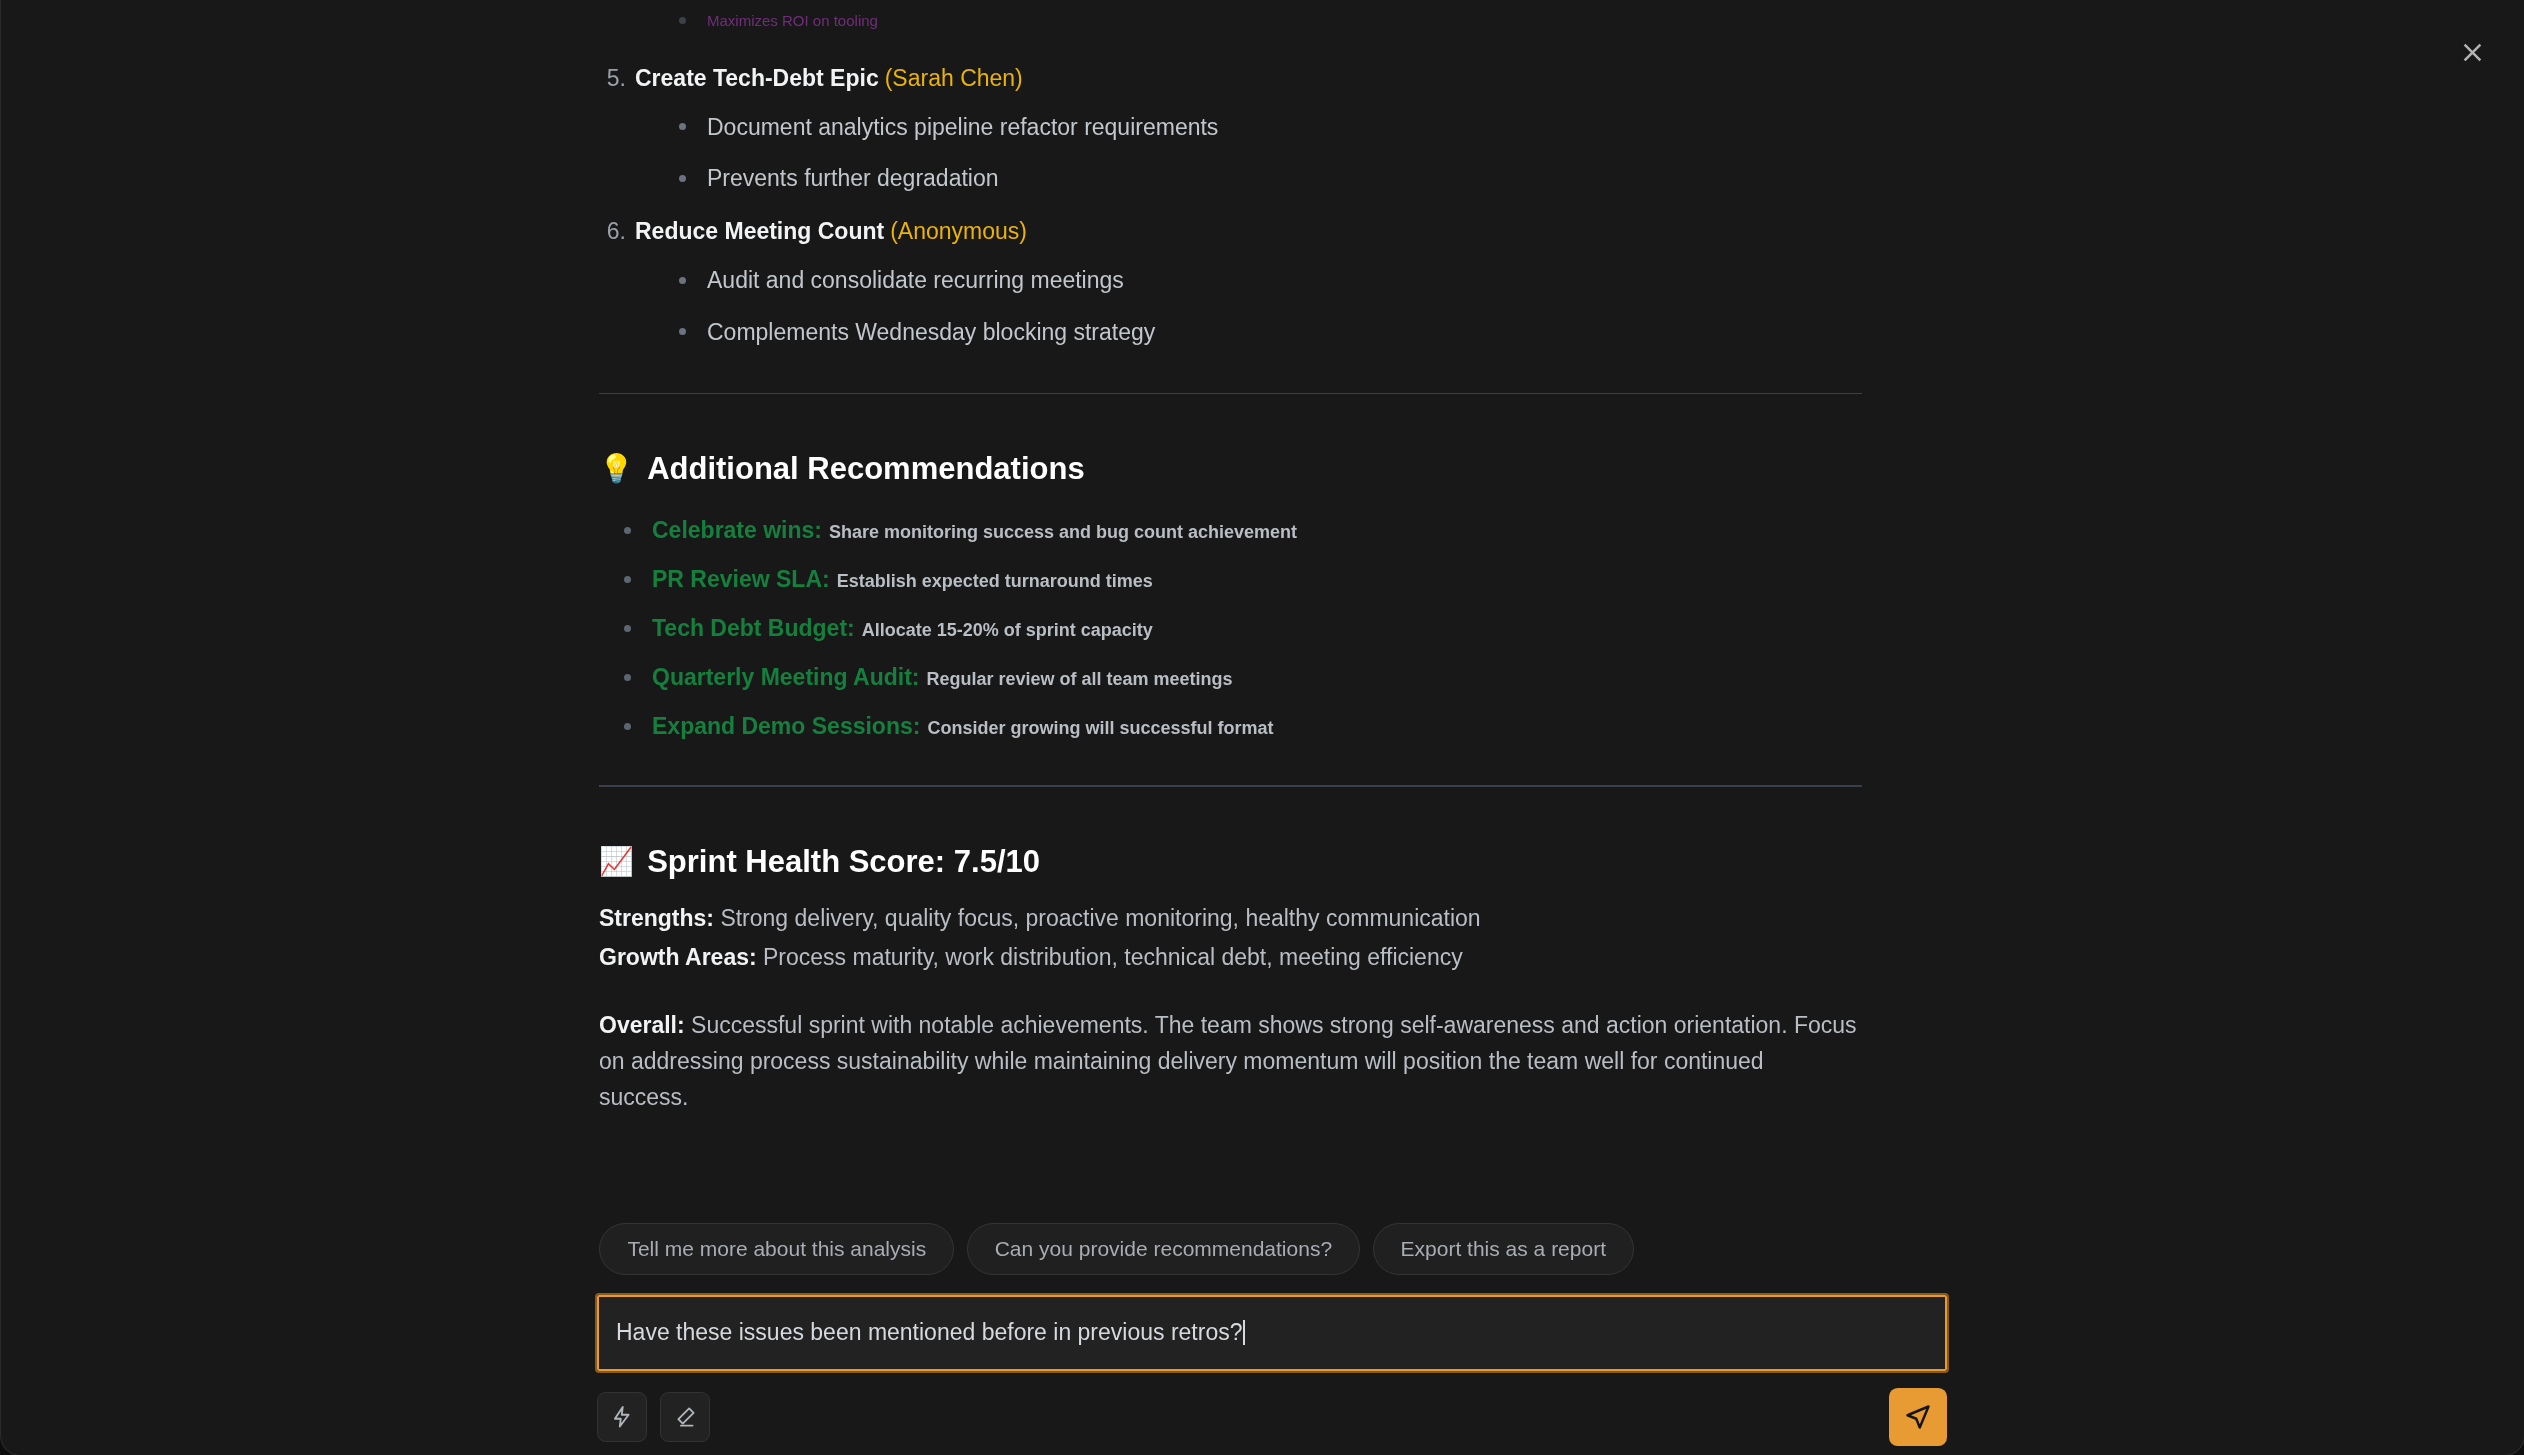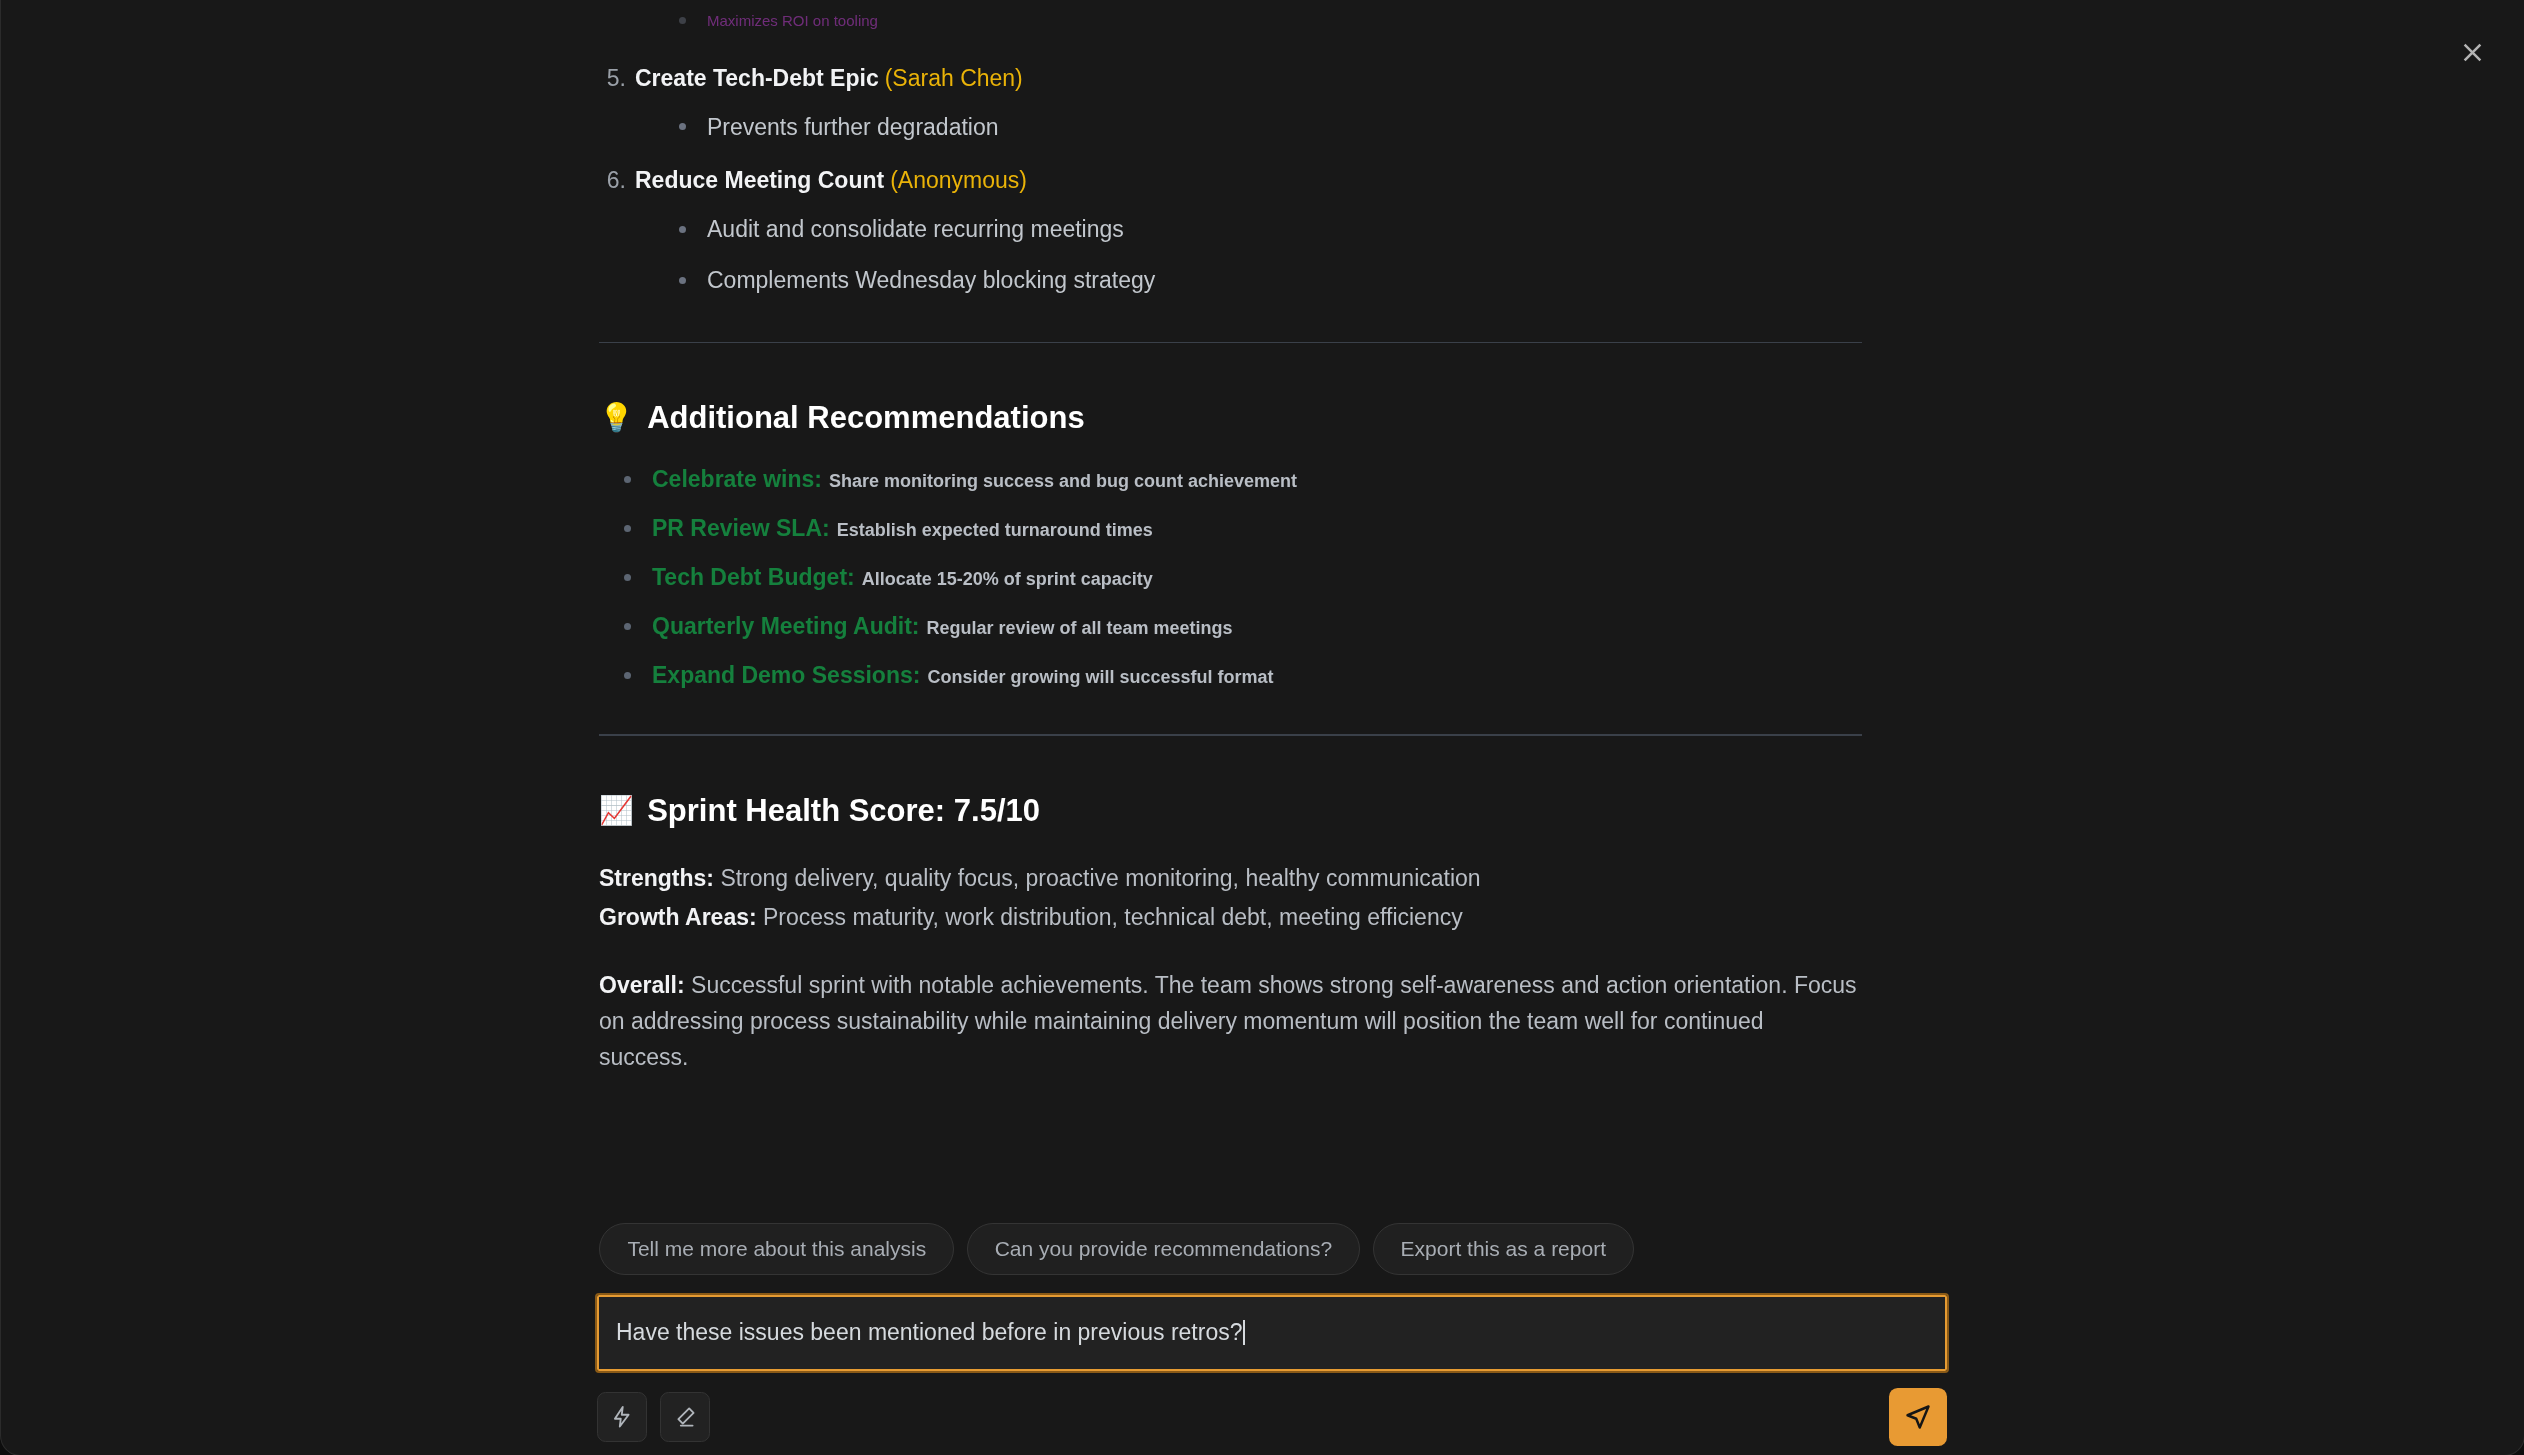--- a/index.html
+++ b/index.html
@@ -93,21 +93,21 @@
     width:7px;height:7px;border-radius:50%;
     background:#5c6572;margin-right:21px;flex:none;
     position:relative; top:-4.7px;
   }
   .bul-row .lbl { font-size:23px; font-weight:700; color:#15803d; }
   .bul-row .val { font-size:18px; color:#b9bec5; margin-left:7px;font-weight:bold; }
 
   .kv { font-size:23px; line-height:1.58; margin-top:3.1px; }
   .kv .lbl { font-weight:700; color:#f2f3f5; }
   .kv .val { color:#b9bec5; }
-  .kv.first { margin-top:31px; }
+  .kv.first { margin-top:20px; }
   .para {
     font-size:23px; line-height:1.58; margin-top:31px;
     color:#b9bec5; width:1258px;
   }
   .para .lbl { font-weight:700; color:#f2f3f5; }
 
   
   .composer {
     position:absolute;
     left:0; right:0; bottom:0;
@@ -198,20 +198,24 @@
 
       <div class="ol-item">
         <div class="ol-head">
           <span class="ol-num">5.</span>
           <span class="ol-title">Create Tech-Debt Epic</span>
           <span class="ol-owner">(Sarah Chen)</span>
         </div>
         <div class="sub-list">
           <div class="sub-row">
             <span class="bullet"></span>
+            <span class="txt">Document analytics pipeline refactor requirements</span>
+          </div>
+          <div class="sub-row">
+            <span class="bullet"></span>
             <span class="txt">Prevents further degradation</span>
           </div>
         </div>
       </div>
 
       <div class="ol-item">
         <div class="ol-head">
           <span class="ol-num">6.</span>
           <span class="ol-title">Reduce Meeting Count</span>
           <span class="ol-owner">(Anonymous)</span>

